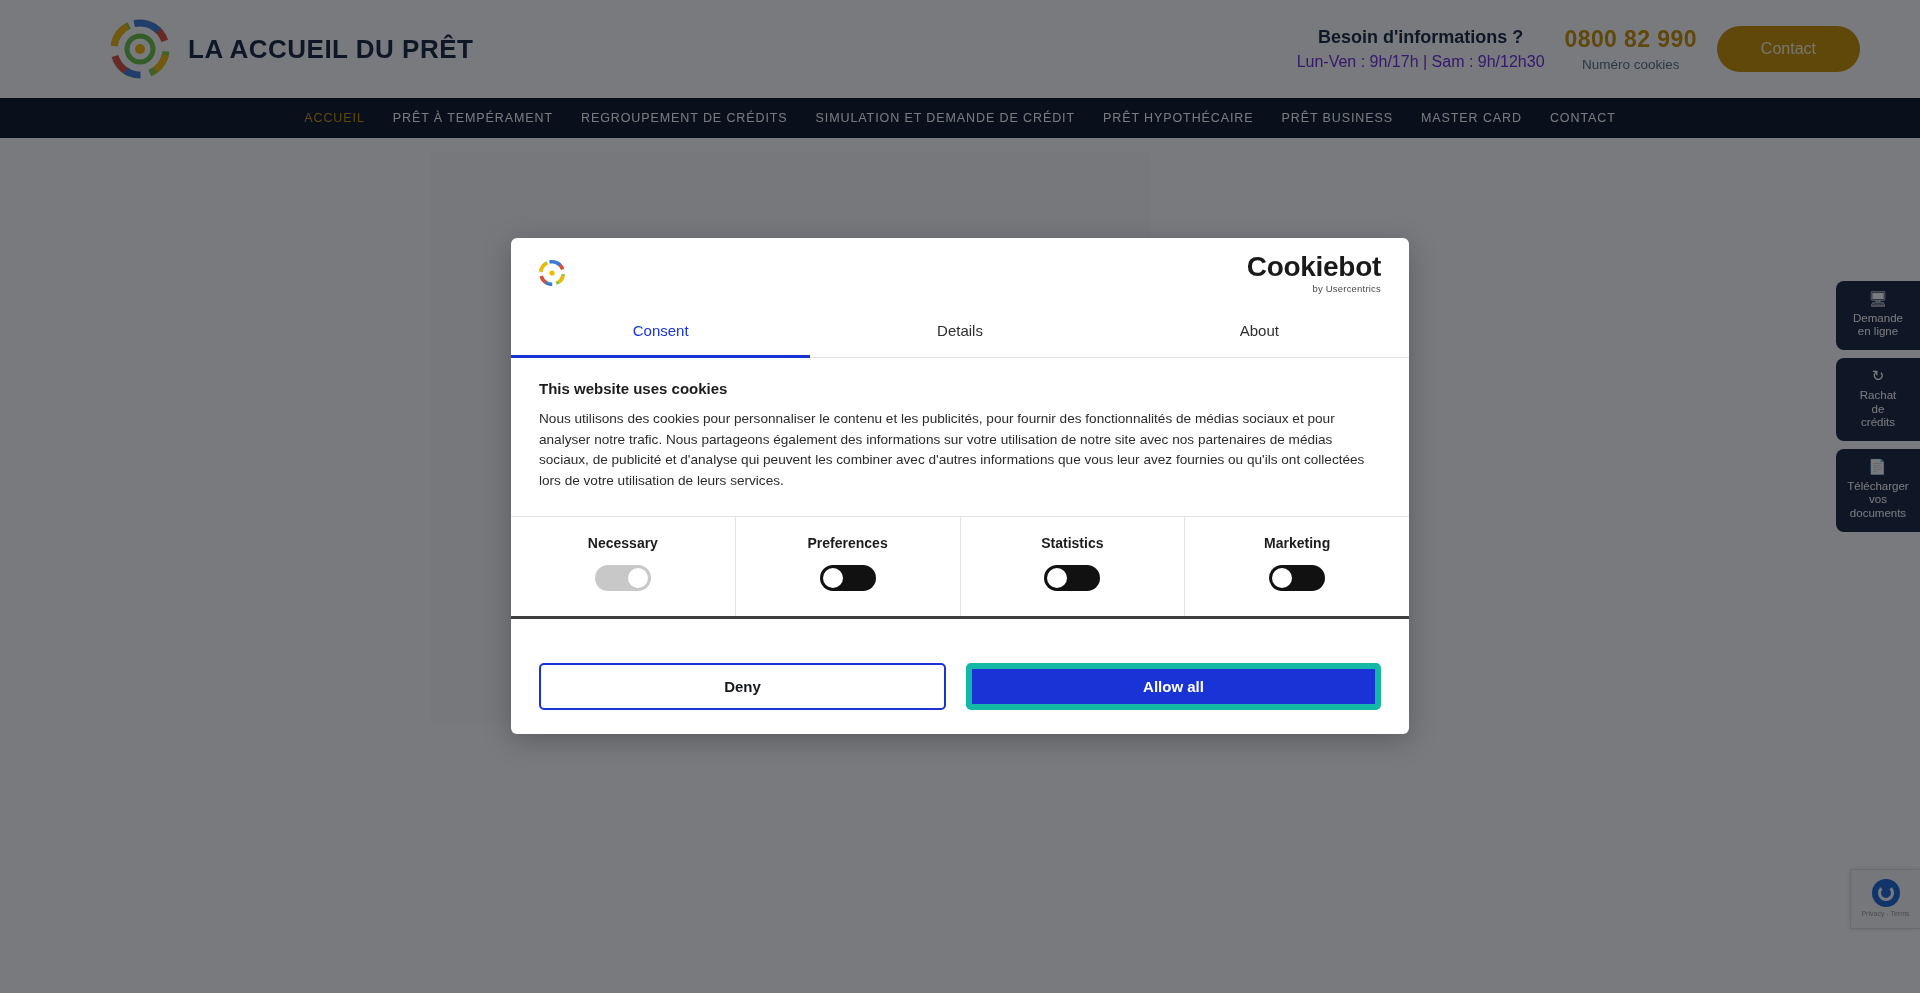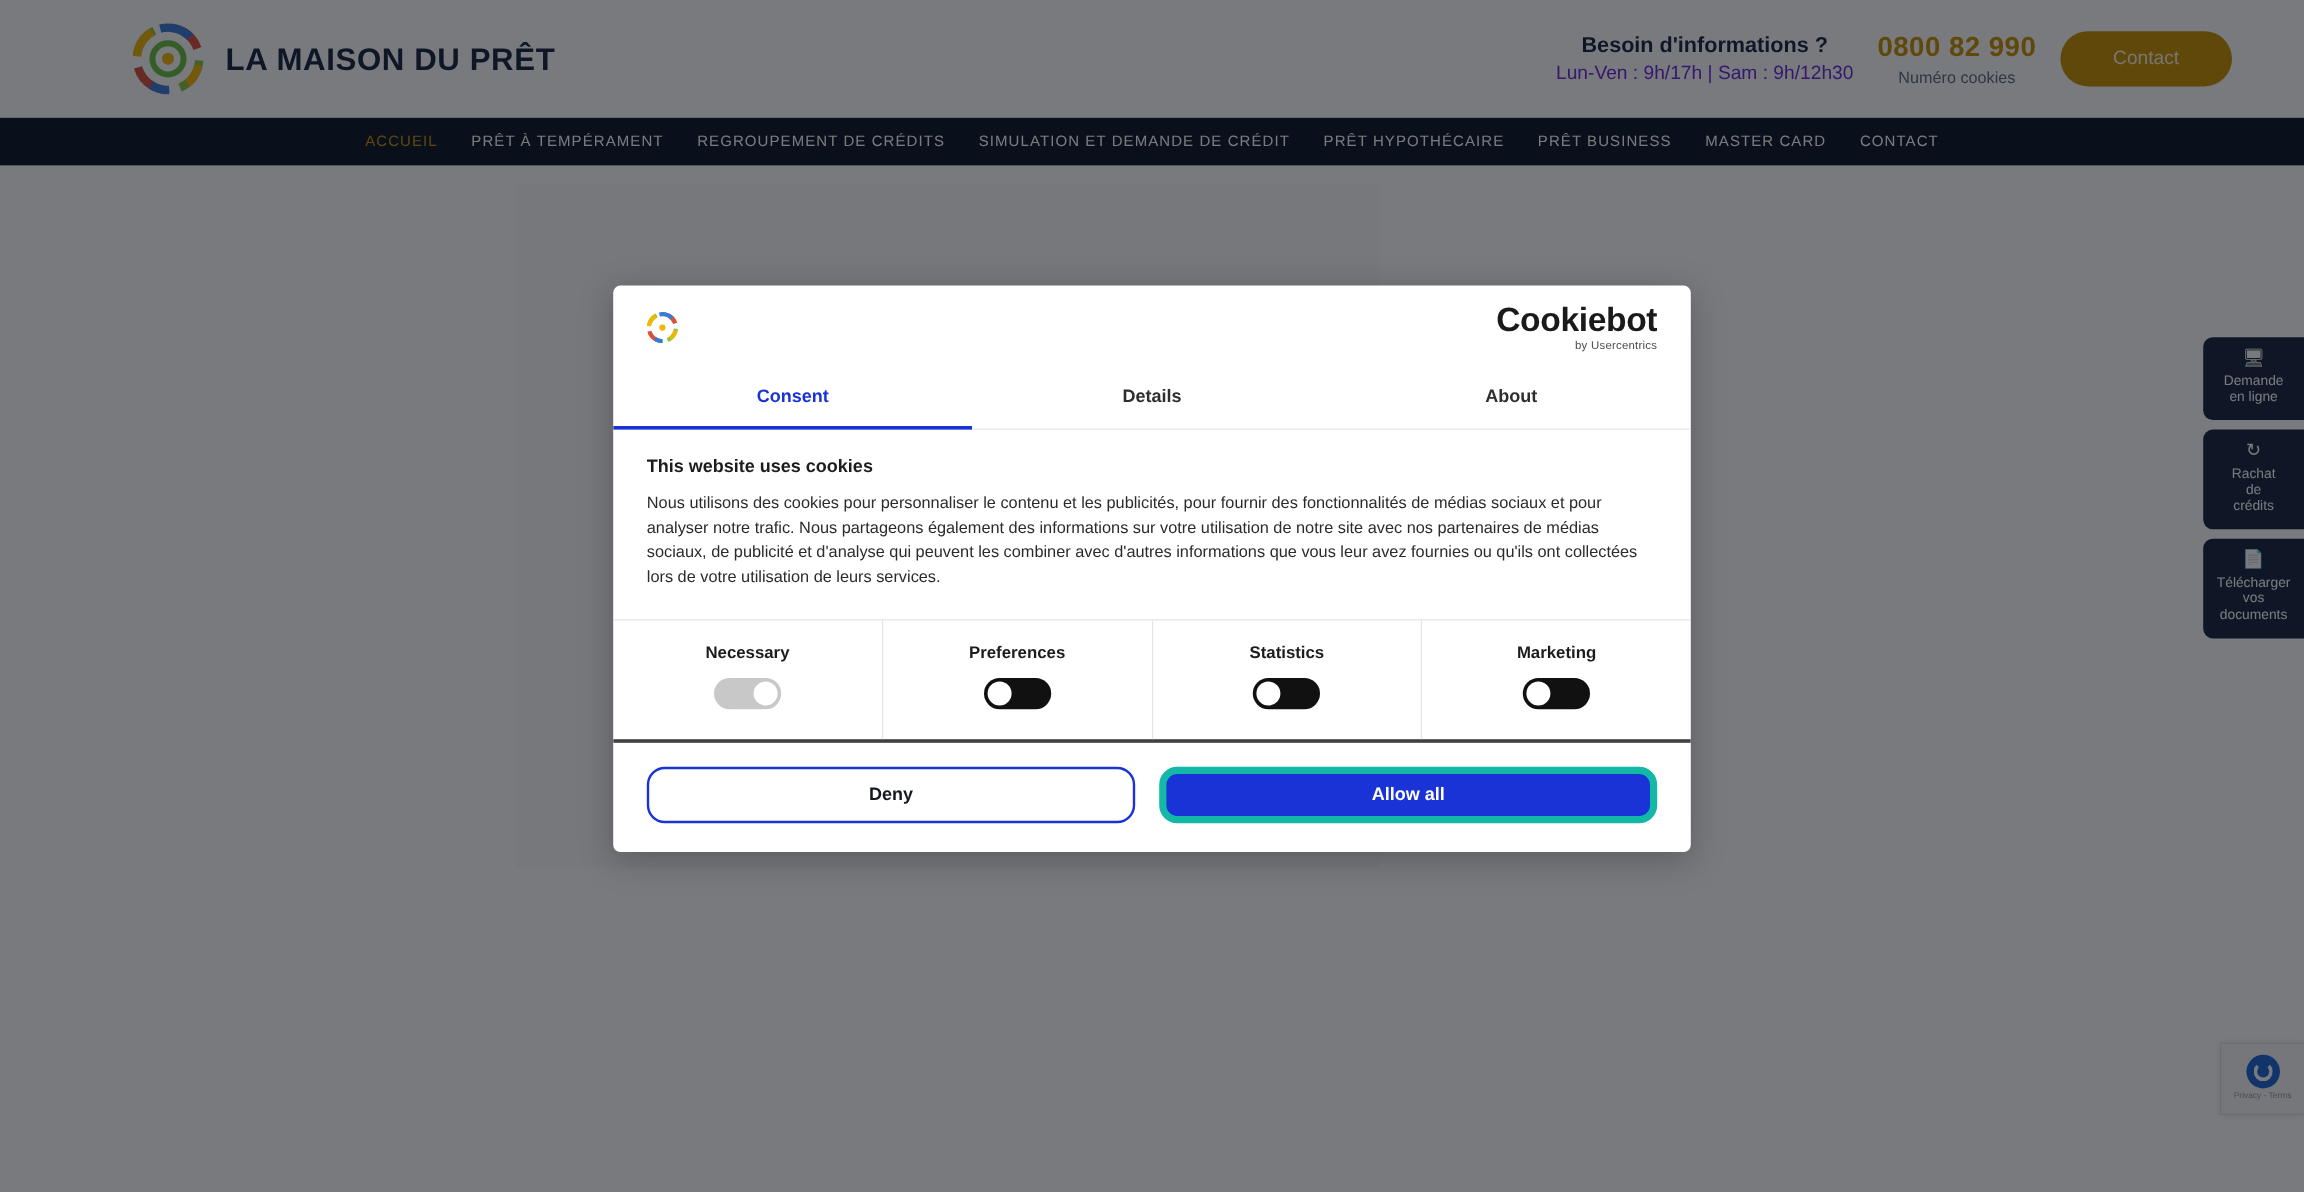--- a/index.html
+++ b/index.html
@@ -228,21 +228,21 @@
   }
   .cd-tabs {
     display: flex;
     border-bottom: 1px solid #e3e3e3;
   }
   .cd-tab {
     flex: 1;
     text-align: center;
     padding: 14px 0 16px;
     font-size: 15px;
-    font-weight: bold;
+    font-weight: normal;
     color: #2e2e2e;
     cursor: pointer;
     border-bottom: 3px solid transparent;
     margin-bottom: -1px;
   }
   .cd-tab.active {
     color: #1a33d6;
     border-bottom-color: #1a33d6;
   }
   .cd-body {
@@ -300,25 +300,26 @@
   .toggle.disabled .knob { left: 33px; background: #ffffff; }
 
   .cd-actions {
     display: flex;
     gap: 20px;
     padding: 20px 28px 24px;
   }
   .cd-btn {
     flex: 1;
     height: 47px;
-    border-radius: 15px;
+    border-radius: 5px;
     font-size: 15px;
     font-weight: bold;
     font-family: inherit;
     cursor: pointer;
+    margin-top: 24px;
   }
   .btn-outline {
     background: #ffffff;
     border: 2px solid #1a33d6;
     color: #15181f;
   }
   .btn-primary {
     background: #1a33d6;
     border: 6px solid #14b8a6;
     color: #ffffff;
@@ -332,21 +333,21 @@
     <span class="logo-mark">
       <svg width="60" height="60" viewBox="0 0 60 60" aria-hidden="true">
         <circle cx="30" cy="30" r="26" fill="none" stroke="#8cc63f" stroke-width="7" stroke-dasharray="26 14" transform="rotate(10 30 30)"></circle>
         <circle cx="30" cy="30" r="26" fill="none" stroke="#d94f3d" stroke-width="7" stroke-dasharray="20 60" transform="rotate(120 30 30)"></circle>
         <circle cx="30" cy="30" r="26" fill="none" stroke="#f2b705" stroke-width="7" stroke-dasharray="18 60" transform="rotate(200 30 30)"></circle>
         <circle cx="30" cy="30" r="26" fill="none" stroke="#3a7bd5" stroke-width="7" stroke-dasharray="16 60" transform="rotate(280 30 30)"></circle>
         <circle cx="30" cy="30" r="13" fill="none" stroke="#6cbf3f" stroke-width="5"></circle>
         <circle cx="30" cy="30" r="5" fill="#f2b705"></circle>
       </svg>
     </span>
-    <span class="brand-title">LA MAISON DU PRÊT</span>
+    <span class="brand-title">LA ACCUEIL DU PRÊT</span>
   </div>
 
   <div class="header-right">
     <div class="info-block">
       <div class="info-title">Besoin d'informations ?</div>
       <div class="info-hours">Lun-Ven : 9h/17h | Sam : 9h/12h30</div>
     </div>
     <div class="phone-block">
       <div class="phone-number">0800 82 990</div>
       <div class="phone-note">Numéro cookies</div>

